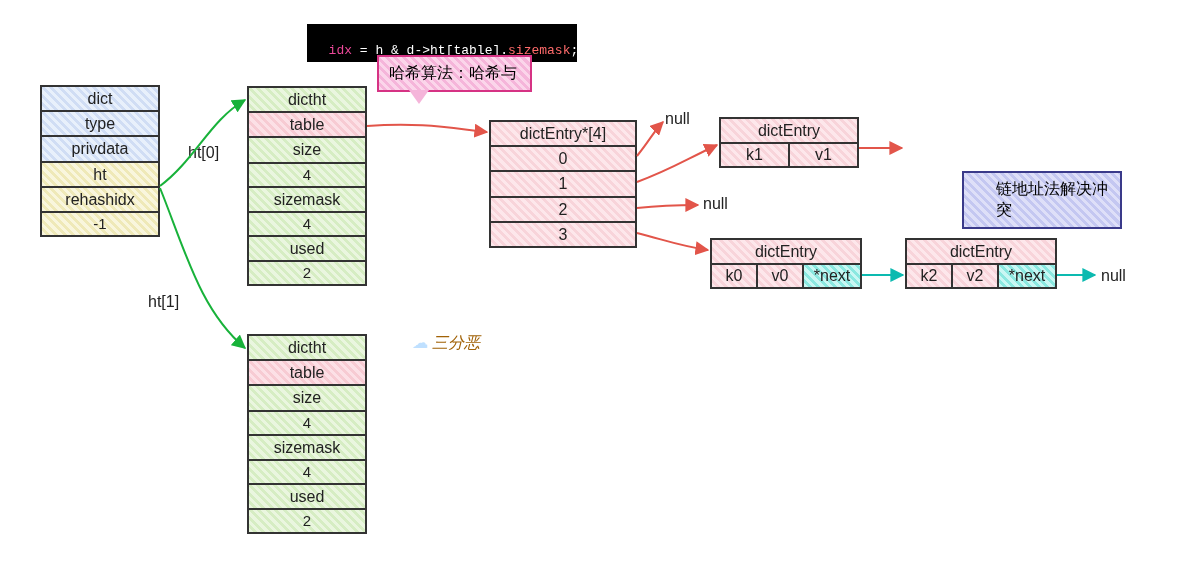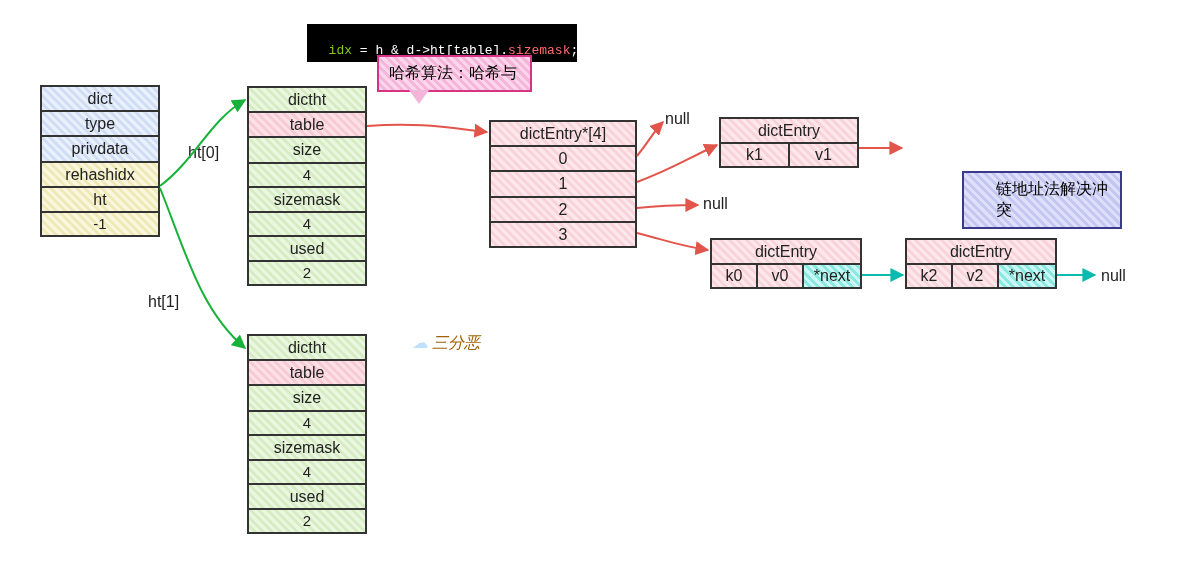--- a/index.html
+++ b/index.html
@@ -26,21 +26,21 @@
   .hatch-pink-h { background: repeating-linear-gradient(45deg,#fce0e6 0,#fce0e6 3px,#f7cbd3 3px,#f7cbd3 6px); }
   .hatch-pink { background: repeating-linear-gradient(45deg,#fde7eb 0,#fde7eb 3px,#f8d4da 3px,#f8d4da 6px); }
   .hatch-cyan { background: repeating-linear-gradient(45deg,#c9f7f3 0,#c9f7f3 3px,#8be8e0 3px,#8be8e0 6px); }
 
   .code-banner {
     position: absolute; left: 307px; top: 24px; width: 270px;
     background: #000; color: #fff;
     font-family: "Courier New",monospace; font-size: 13px;
     padding: 4px 6px; white-space: pre;
   }
-  .code-banner .tok-idx { color: #84cc16; }
+  .code-banner .tok-idx { color: #ec4899; }
   .code-banner .tok-size { color: #ff6b6b; }
 
   .callout {
     position: absolute; padding: 6px 10px;
     border: 2px solid;
   }
   .callout-pink {
     left: 377px; top: 55px; width: 155px;
     border-color: #d63384;
     background: repeating-linear-gradient(45deg,#fbd5ea 0,#fbd5ea 3px,#f5b5da 3px,#f5b5da 6px);
@@ -79,22 +79,22 @@
 
 <div class="callout callout-pink">哈希算法：哈希与</div>
 <div class="callout callout-blue">链地址法解决冲突</div>
 
 <div class="watermark">三分恶</div>
 
 <div class="box" style="left:40px; top:85px; width:120px;">
   <div class="row hatch-blue">dict</div>
   <div class="row hatch-blue">type</div>
   <div class="row hatch-blue">privdata</div>
+  <div class="row hatch-yellow">ht</div>
   <div class="row hatch-yellow">rehashidx</div>
-  <div class="row hatch-yellow">ht</div>
   <div class="row hatch-yellow sub">-1</div>
 </div>
 
 <div class="lbl" style="left:188px; top:144px;">ht[0]</div>
 <div class="lbl" style="left:148px; top:293px;">ht[1]</div>
 
 <div class="box" style="left:247px; top:86px; width:120px;">
   <div class="row hatch-green">dictht</div>
   <div class="row hatch-pink-h">table</div>
   <div class="row hatch-green">size</div>

